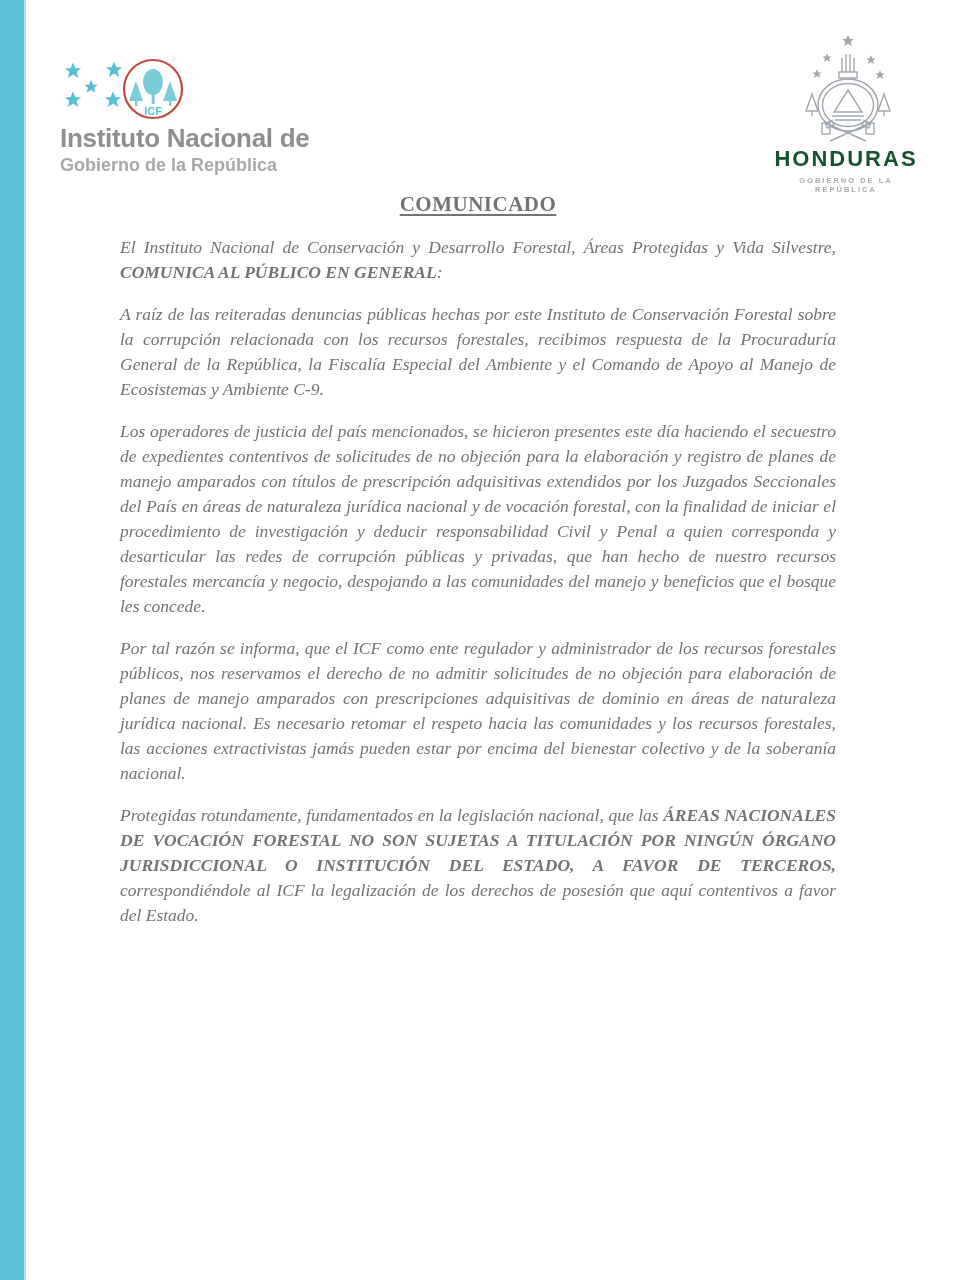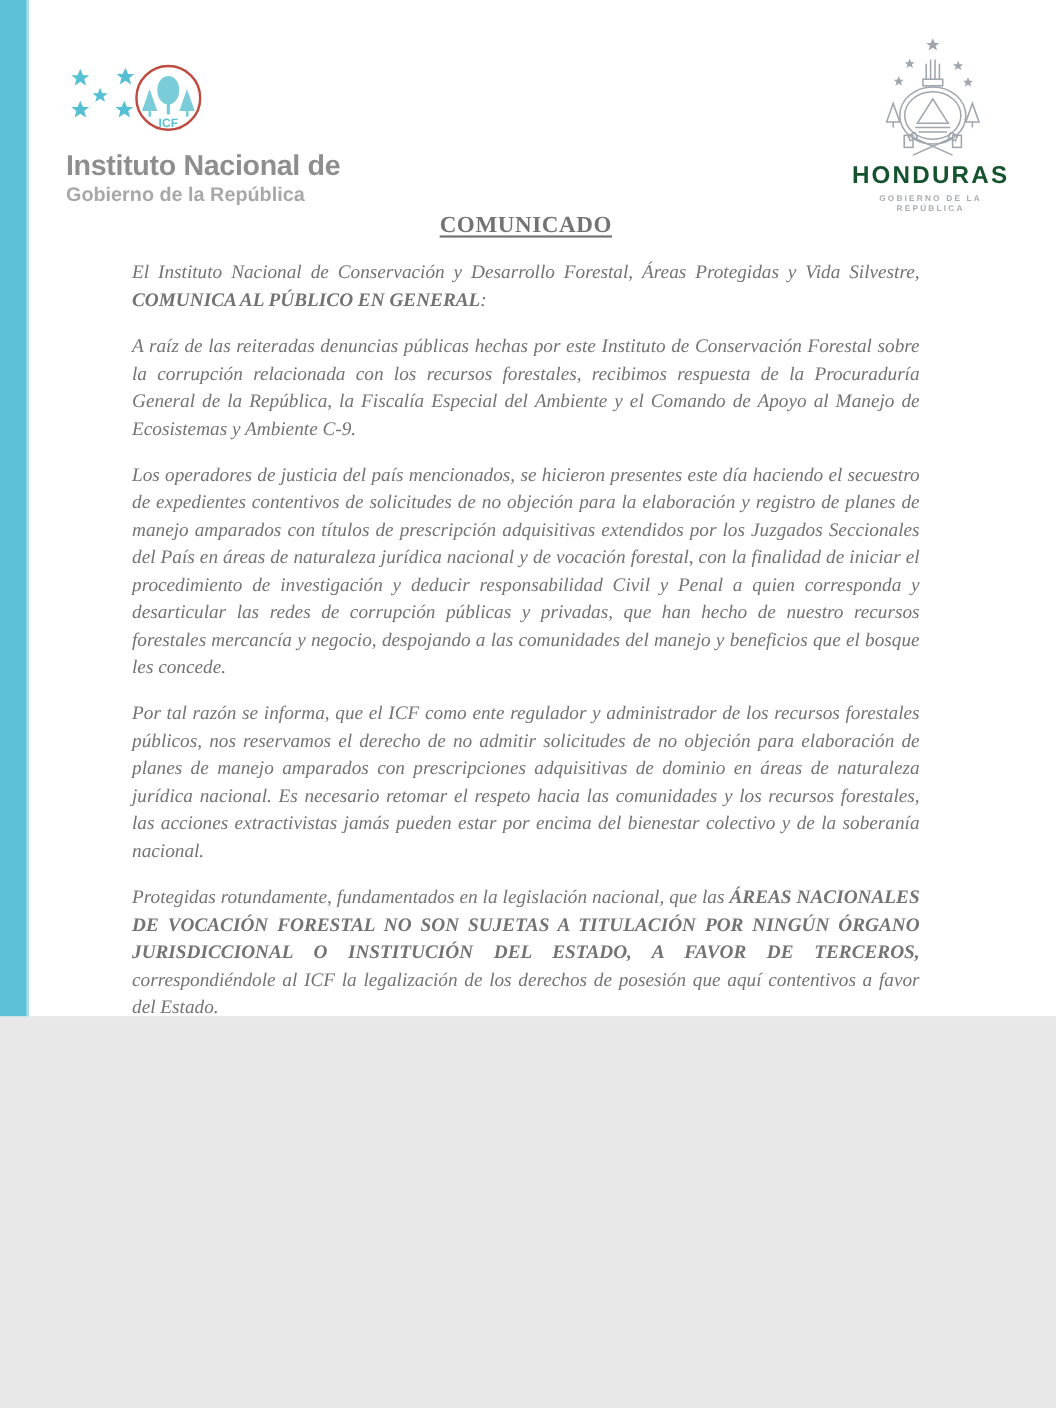--- a/index.html
+++ b/index.html
@@ -2,21 +2,21 @@
 <html lang="es"><head>
 <meta charset="utf-8">
 <style>
   * { margin: 0; padding: 0; box-sizing: border-box; }
   html, body { background: #e8e8e8; }
   body { font-family: "Liberation Serif", serif; }
 
   .page {
     position: relative;
     width: 960px;
-    height: 924px;
+    height: 1280px;
     background: #ffffff;
     overflow: hidden;
     margin: 0 auto;
   }
 
   .accent-bar {
     position: absolute;
     left: 0; top: 0;
     width: 26px; height: 1280px;
     background: #5dc2d7;
@@ -26,21 +26,21 @@
   
   .icf-logo { position: absolute; left: 60px; top: 56px; width: 300px; }
   .icf-emblem-svg { display: block; }
   .icf-wordmark {
     font-family: "Liberation Sans", sans-serif;
     font-weight: 800;
     font-size: 26px;
     line-height: 25px;
     letter-spacing: -0.3px;
     color: #8e8e8e;
-    margin-top: 16px;
+    margin-top: 4px;
   }
   .icf-tagline {
     font-family: "Liberation Sans", sans-serif;
     font-weight: 600;
     font-size: 18px;
     color: #a8a8a8;
     margin-top: 4px;
   }
 
   

